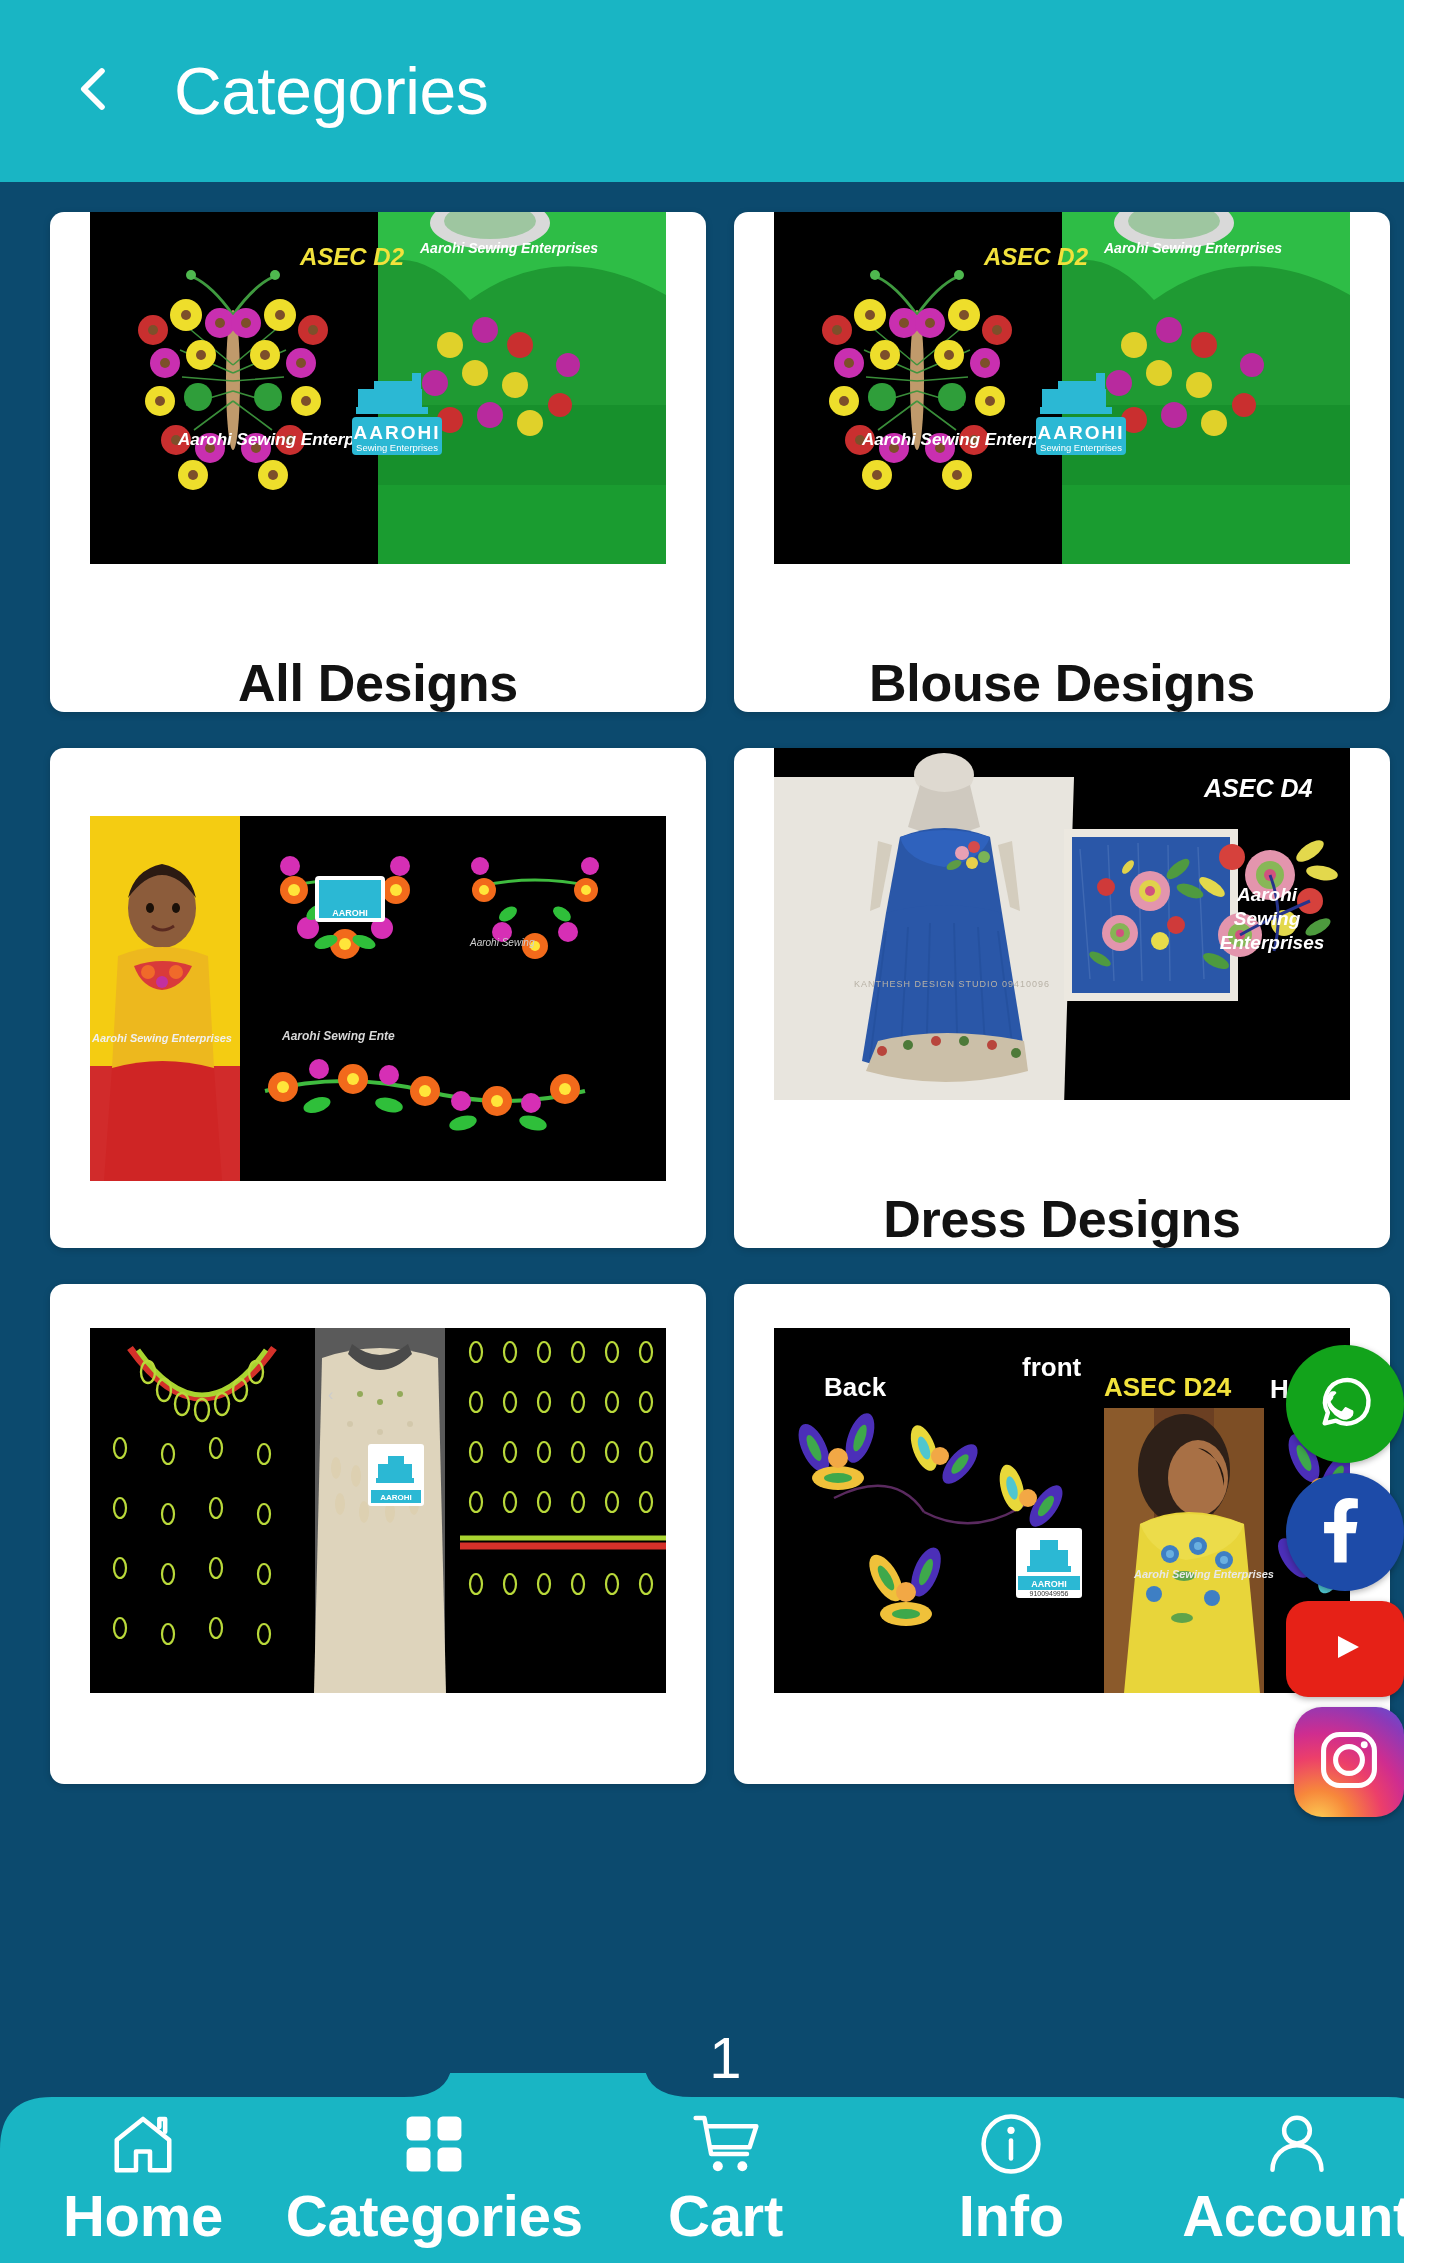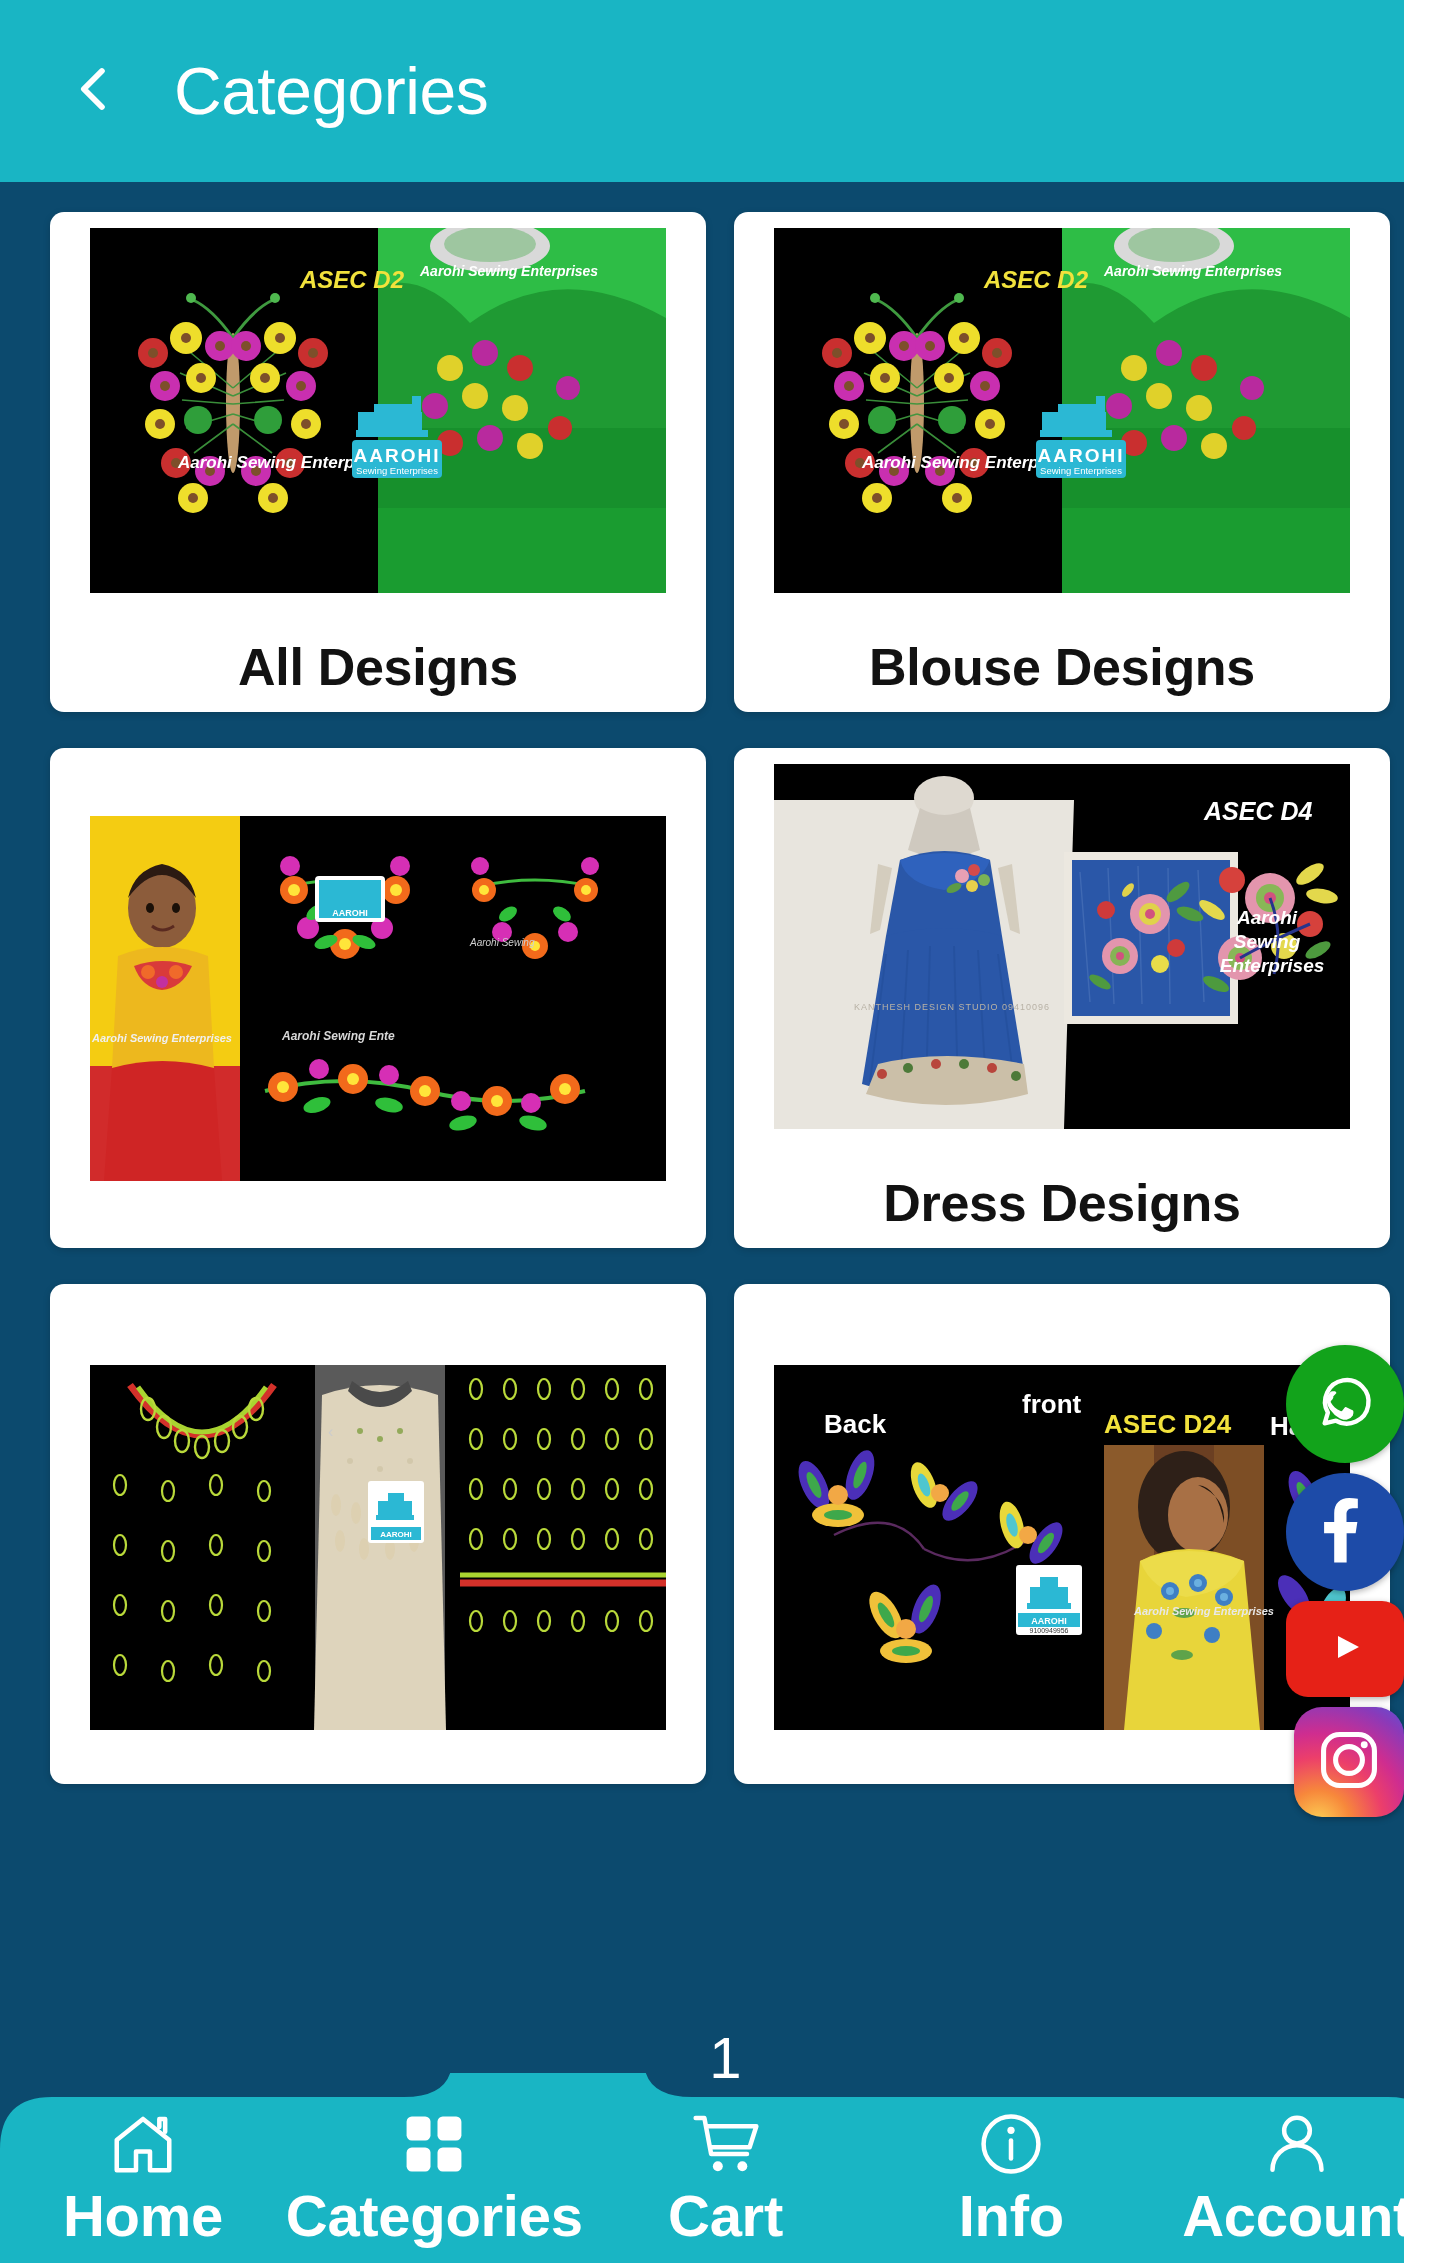--- a/index.html
+++ b/index.html
@@ -28,33 +28,33 @@
     position:absolute; top:182px; left:0; width:1440px; height:2081px;
     padding:30px 50px 0 50px;
     display:grid; grid-template-columns: 1fr 1fr; gap:36px 28px;
     align-content:start;
   }
   .card {
     background:#ffffff; border-radius:14px;
     box-shadow: 0 2px 7px rgba(0,0,0,0.17);
     height:500px; display:flex; flex-direction:column;
     align-items:center; justify-content:center;
-    overflow:hidden; cursor:pointer; position:relative;
+    overflow:hidden; cursor:pointer; position:relative;gap:45px;
   }
   .card-img-wrap {
     width:576px; height:365px; display:flex; align-items:center; justify-content:center;
     overflow:hidden;
   }
   .card-img { width:576px; height:365px; display:block; }
   .card-label {
     font-size:52px; color:#121212; font-weight:700;
     margin-top:46px; text-align:center; line-height:1.1; letter-spacing:-0.3px;
   }
   .card.row3 { height:500px; justify-content:flex-end; padding-bottom:0; }
-  .card.row3 .card-img-wrap { margin-bottom:8px; }
+  .card.row3 .card-img-wrap { margin-bottom:0; }
 
   
   .social-stack {
     position:absolute; right:0px; top:1345px; width:120px;
     display:flex; flex-direction:column; align-items:flex-end; gap:10px; z-index:40;
   }
   .social-btn { width:118px; height:118px; display:flex; align-items:center; justify-content:center; cursor:pointer; position:relative; }
   .sb-wa { background:#12a31b; border-radius:50%; box-shadow:0 2px 6px rgba(0,0,0,.3); }
   .sb-fb { background:#1d4ba8; border-radius:50%; box-shadow:0 2px 6px rgba(0,0,0,.3); }
   .sb-yt { background:#e62117; border-radius:22px; height:96px; box-shadow:0 2px 6px rgba(0,0,0,.3); }

